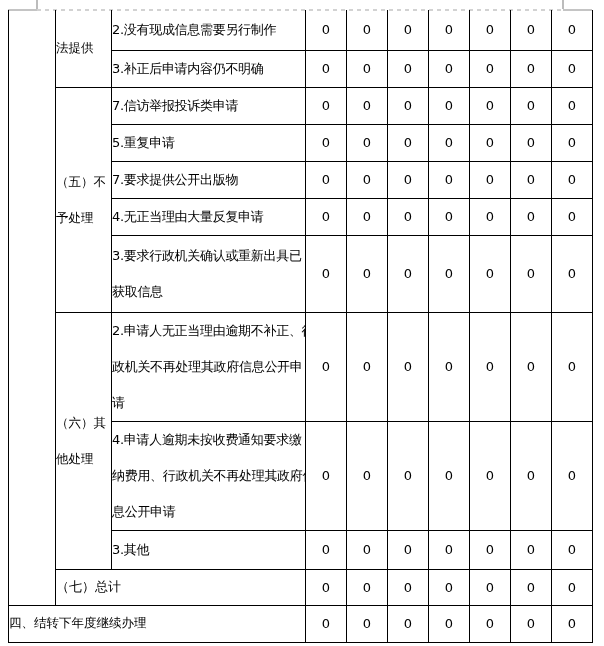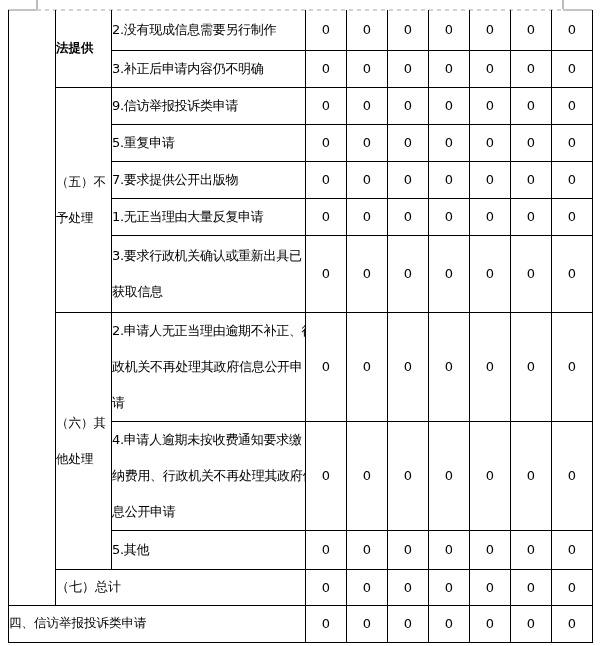--- a/index.html
+++ b/index.html
@@ -50,21 +50,21 @@
     padding-left: 5px;
     font-size: 13px;
     letter-spacing: -0.3px;
   }
   td.cell-category {
     white-space: pre;
     line-height: 36px;
     padding-left: 4px;
     font-size: 12.5px;
   }
-  td.cat-top { vertical-align: top; padding-top: 3px; font-weight: bold; }
+  td.cat-top { vertical-align: top; padding-top: 3px; }
   td.cell-value {
     text-align: center;
     font-size: 13px;
   }
   td.value-top {
     vertical-align: top;
     line-height: 36px;
     padding-top: 5px;
   }
   td.cell-total-label { padding-left: 5px; font-size: 13px; }
@@ -113,21 +113,21 @@
         <td class="cell-value">0</td>
         <td class="cell-value">0</td>
         <td class="cell-value">0</td>
         <td class="cell-value">0</td>
         <td class="cell-value">0</td>
         <td class="cell-value">0</td>
       </tr>
       <tr style="height:36px">
         <td rowspan="5" class="cell-category">（五）不
 予处理</td>
-        <td class="cell-label">9.信访举报投诉类申请</td>
+        <td class="cell-label">7.信访举报投诉类申请</td>
         <td class="cell-value">0</td>
         <td class="cell-value">0</td>
         <td class="cell-value">0</td>
         <td class="cell-value">0</td>
         <td class="cell-value">0</td>
         <td class="cell-value">0</td>
         <td class="cell-value">0</td>
       </tr>
       <tr style="height:36px">
         <td class="cell-label">5.重复申请</td>
@@ -143,21 +143,21 @@
         <td class="cell-label">7.要求提供公开出版物</td>
         <td class="cell-value">0</td>
         <td class="cell-value">0</td>
         <td class="cell-value">0</td>
         <td class="cell-value">0</td>
         <td class="cell-value">0</td>
         <td class="cell-value">0</td>
         <td class="cell-value">0</td>
       </tr>
       <tr style="height:36px">
-        <td class="cell-label">1.无正当理由大量反复申请</td>
+        <td class="cell-label">4.无正当理由大量反复申请</td>
         <td class="cell-value">0</td>
         <td class="cell-value">0</td>
         <td class="cell-value">0</td>
         <td class="cell-value">0</td>
         <td class="cell-value">0</td>
         <td class="cell-value">0</td>
         <td class="cell-value">0</td>
       </tr>
       <tr style="height:77px">
         <td class="cell-label">3.要求行政机关确认或重新出具已
@@ -190,41 +190,41 @@
 息公开申请</td>
         <td class="cell-value">0</td>
         <td class="cell-value">0</td>
         <td class="cell-value">0</td>
         <td class="cell-value">0</td>
         <td class="cell-value">0</td>
         <td class="cell-value">0</td>
         <td class="cell-value value-top">0</td>
       </tr>
       <tr style="height:39px">
-        <td class="cell-label">5.其他</td>
+        <td class="cell-label">3.其他</td>
         <td class="cell-value">0</td>
         <td class="cell-value">0</td>
         <td class="cell-value">0</td>
         <td class="cell-value">0</td>
         <td class="cell-value">0</td>
         <td class="cell-value">0</td>
         <td class="cell-value">0</td>
       </tr>
       <tr style="height:36px">
         <td colspan="2" class="cell-total-label">（七）总计</td>
         <td class="cell-value">0</td>
         <td class="cell-value">0</td>
         <td class="cell-value">0</td>
         <td class="cell-value">0</td>
         <td class="cell-value">0</td>
         <td class="cell-value">0</td>
         <td class="cell-value">0</td>
       </tr>
       <tr style="height:37px">
-        <td colspan="3" class="cell-section4">四、信访举报投诉类申请</td>
+        <td colspan="3" class="cell-section4">四、结转下年度继续办理</td>
         <td class="cell-value">0</td>
         <td class="cell-value">0</td>
         <td class="cell-value">0</td>
         <td class="cell-value">0</td>
         <td class="cell-value">0</td>
         <td class="cell-value">0</td>
         <td class="cell-value">0</td>
       </tr>
     </tbody>
   </table>

